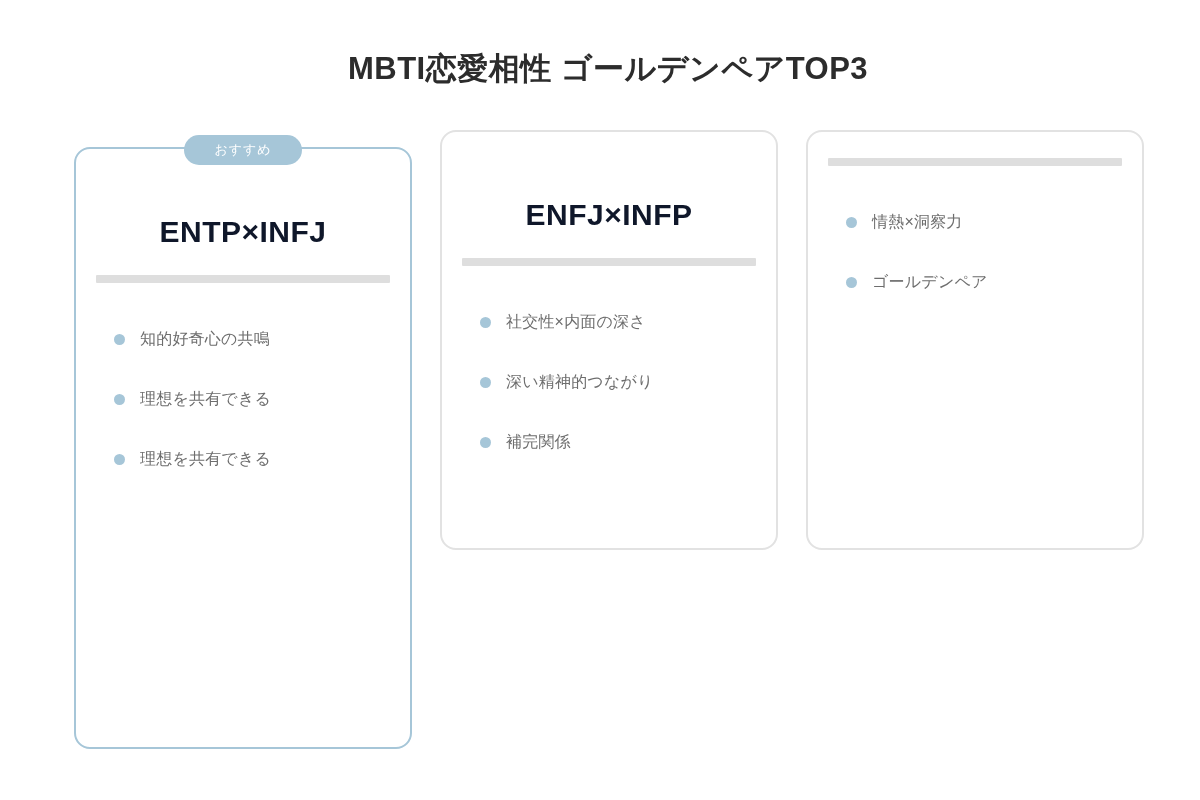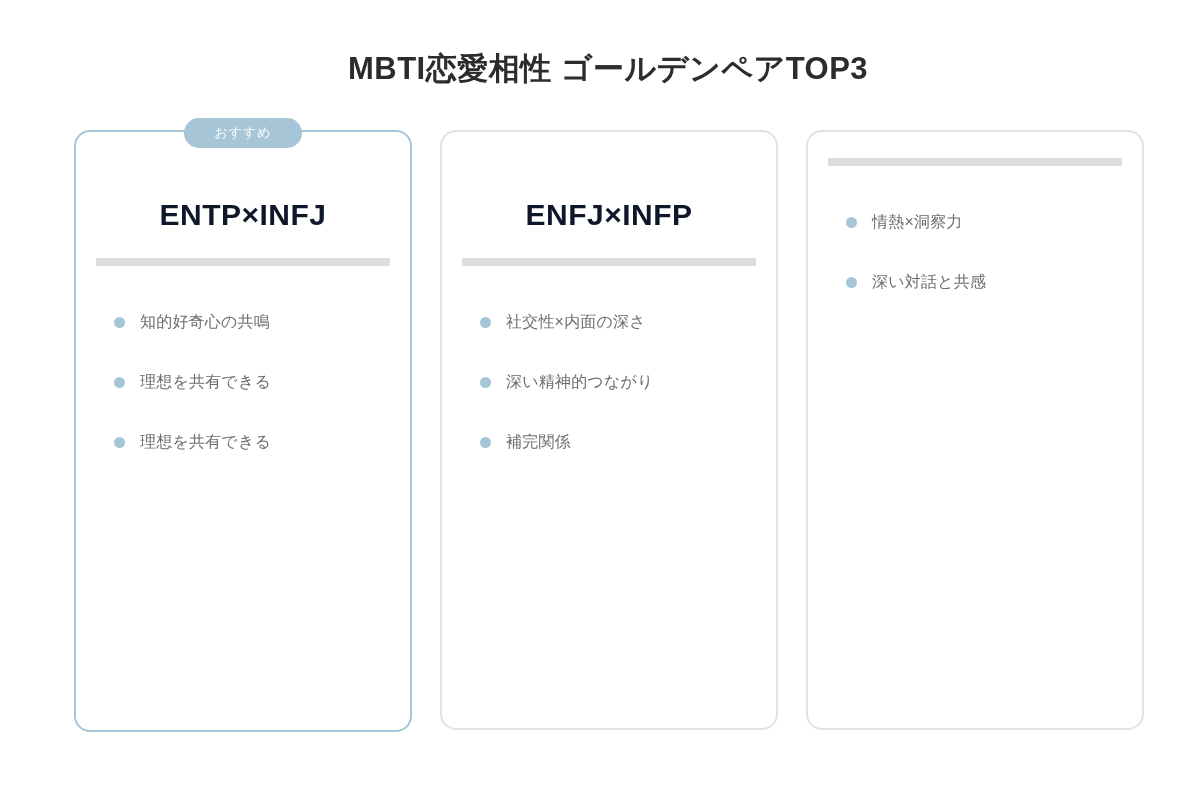--- a/index.html
+++ b/index.html
@@ -41,29 +41,30 @@
     width: 1078px;
     height: 602px;
     display: flex;
     justify-content: space-between;
     align-items: flex-start;
   }
 
   .card {
     position: relative;
     width: 338px;
-    height: 600px;
+    height: 420px;
     background: #ffffff;
     border: 2px solid #e2e2e2;
     border-radius: 16px;
   }
 
   .card.featured {
     border-color: #a6c6d8;
     height: 602px;
+    margin-top: 17px;
   }
 
   
   .badge {
     position: absolute;
     top: -14px;
     left: 50%;
     transform: translateX(-50%);
     min-width: 118px;
     height: 30px;
@@ -176,19 +177,19 @@
 
     <div class="card">
       <div class="card-divider"></div>
       <ul class="feature-list">
         <li class="feature-item">
           <span class="bullet-icon"></span>
           <span class="feature-text">情熱×洞察力</span>
         </li>
         <li class="feature-item">
           <span class="bullet-icon"></span>
-          <span class="feature-text">深い対話と共感</span>
+          <span class="feature-text">ゴールデンペア</span>
         </li>
       </ul>
     </div>
 
   </div>
 </div>
 
 </body></html>

